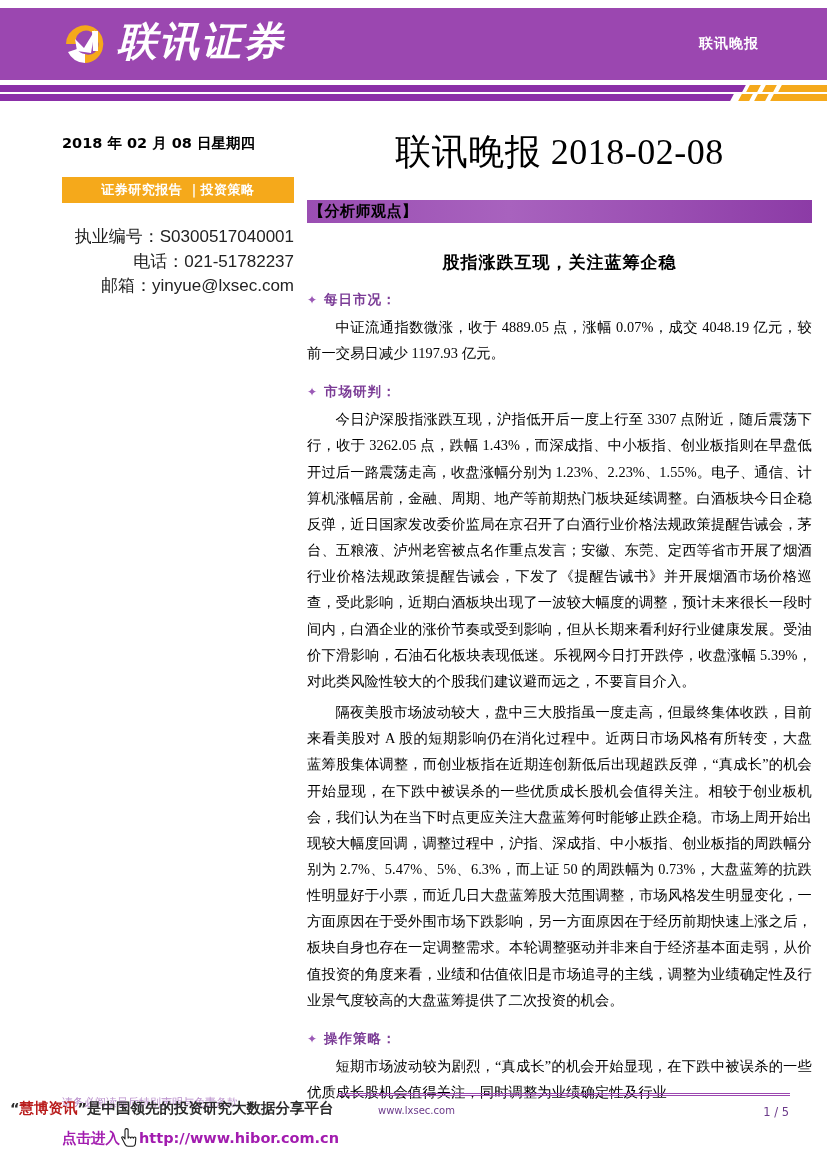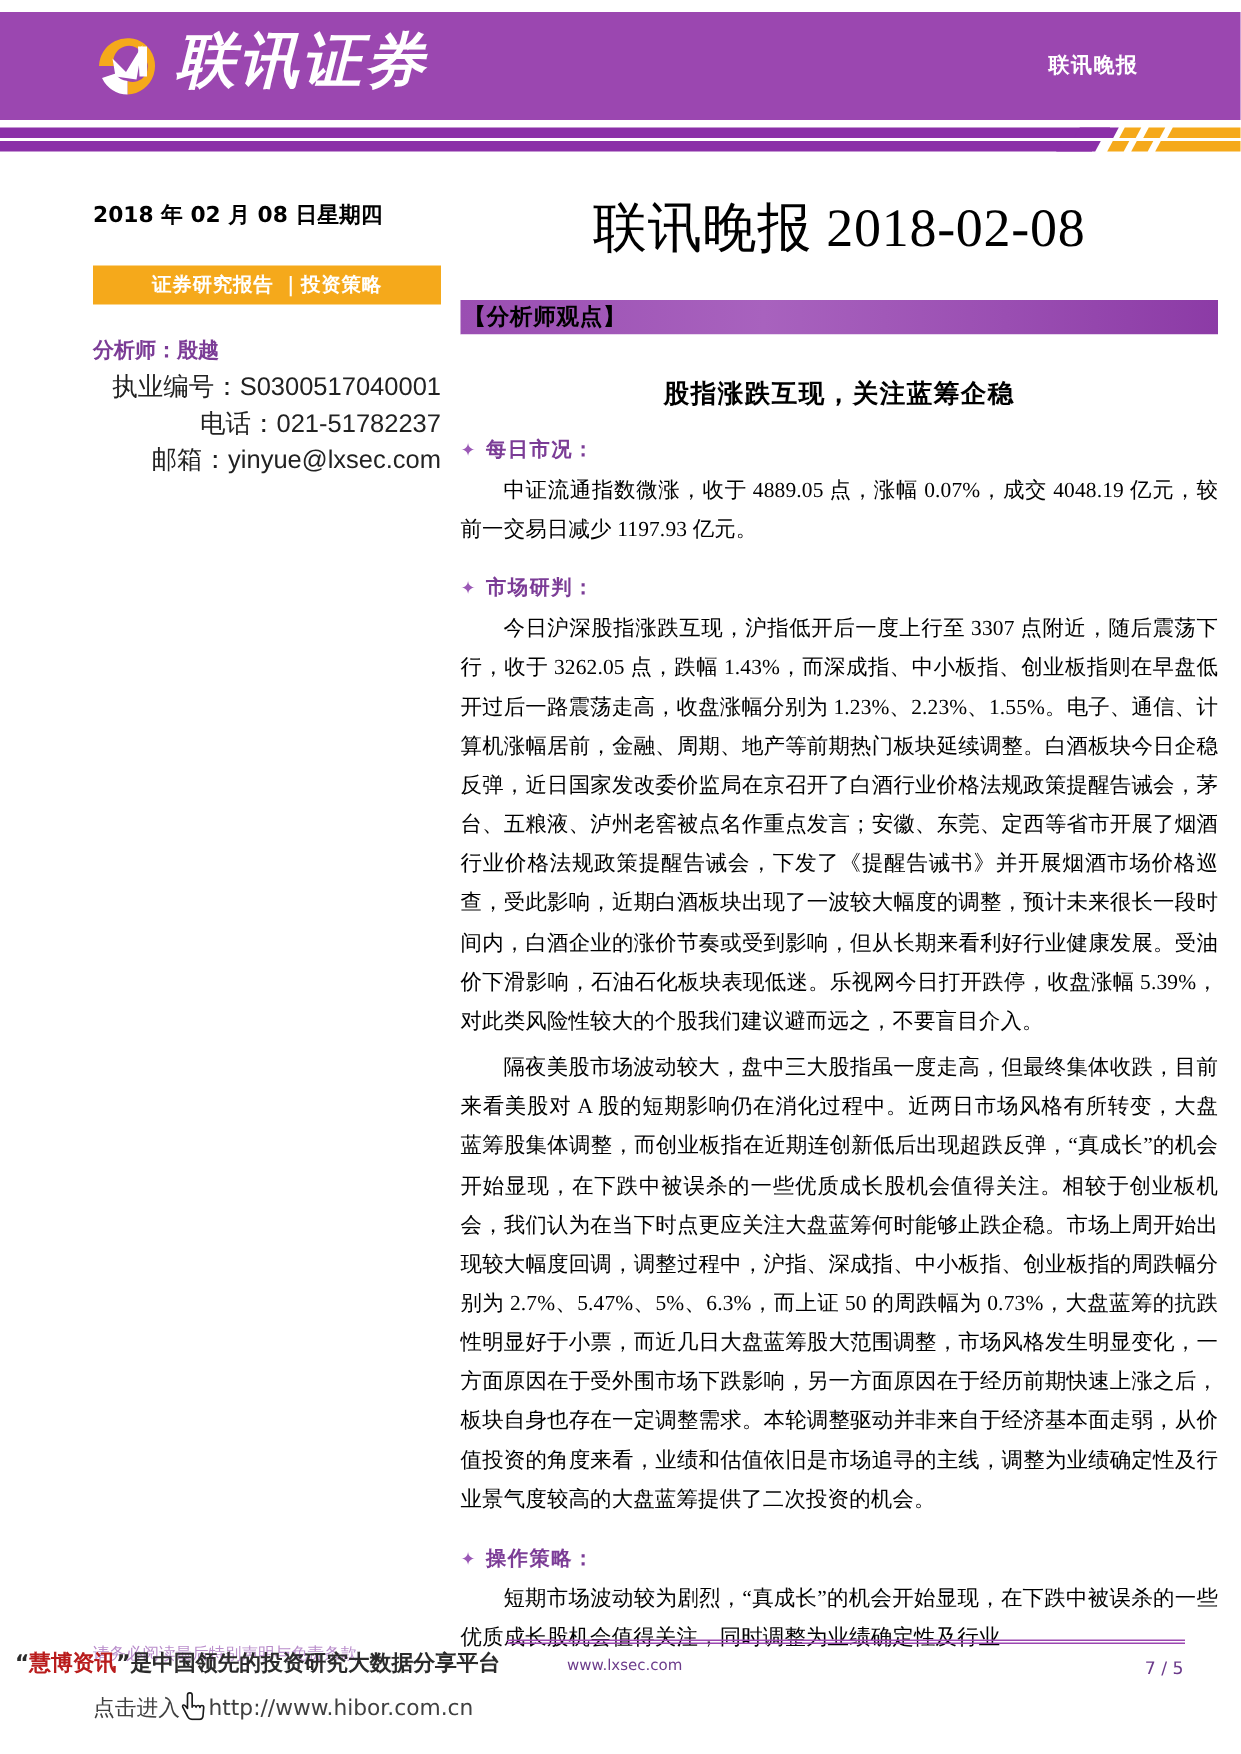--- a/index.html
+++ b/index.html
@@ -289,22 +289,22 @@
     color: #2B2B2B;
     white-space: nowrap;
   }
   .wm-brand { color: #b91c1c; }
   .wm-quote { color: #2B2B2B; }
   .wm-line2 {
     margin-top: 9px;
     margin-left: 52px;
     font-family: "DejaVu Sans", "Liberation Sans", sans-serif;
     font-size: 14.5px;
-    font-weight: normal;
-    color: #404040;
+    font-weight: bold;
+    color: #a21caf;
     white-space: nowrap;
     display: flex;
     align-items: center;
   }
   .cursor-glyph {
     display: inline-block;
     margin: 0 1px 0 1px;
     transform: translateY(1px);
   }
 </style>
@@ -341,21 +341,20 @@
 </div>
 
 <div class="page-body">
 
   <div class="left-col">
     <div class="report-date">2018 年 02 月 08 日星期四</div>
     <div class="tag-bar">
       <span class="tag-bar-label">证券研究报告 ｜投资策略</span>
     </div>
     <div class="analyst-block">
-      <div class="analyst-name">分析师：殷越</div>
       <div class="analyst-line">执业编号：S0300517040001</div>
       <div class="analyst-line">电话：021-51782237</div>
       <div class="analyst-line">邮箱：yinyue@lxsec.com</div>
     </div>
   </div>
 
   <div class="right-col">
     <div class="doc-title">联讯晚报 2018-02-08</div>
 
     <div class="section-bar">
@@ -382,21 +381,21 @@
       <span class="bullet-label">操作策略：</span>
     </div>
     <p class="para">短期市场波动较为剧烈，“真成长”的机会开始显现，在下跌中被误杀的一些优质成长股机会值得关注，同时调整为业绩确定性及行业</p>
   </div>
 </div>
 
 <div class="footer">
   <div class="footer-disclaimer">请务必阅读最后特别声明与免责条款</div>
   <div class="footer-rule"></div>
   <div class="footer-url">www.lxsec.com</div>
-  <div class="footer-page">7 / 5</div>
+  <div class="footer-page">1 / 5</div>
 
   <div class="watermark">
     <div class="wm-line1"><span class="wm-quote">“</span><span class="wm-brand">慧博资讯</span><span class="wm-quote">”</span><span>是中国领先的投资研究大数据分享平台</span></div>
     <div class="wm-line2">
         <span>点击进入</span>
         <span class="cursor-glyph">
       <svg width="17" height="19" viewBox="0 0 17 19">
         <path d="M4 2 L4 11 L2.5 9.2 Q1 8 0.6 9.6 L4.2 16.5 Q5 18.2 7 18.2 L12 18.2 Q14 18.2 14.3 16.2 L14.8 10.5 Q14.9 9 13.6 9 Q12.4 9 12.3 10.3 Q12.2 9 11 9 Q9.8 9 9.7 10.2 Q9.6 9 8.4 9 Q7.2 9 7.1 10.1 L7.1 2 Q7.1 0.6 5.6 0.6 Q4 0.6 4 2 Z" fill="#ffffff" stroke="#1a1a1a" stroke-width="1.1" stroke-linejoin="round"></path>
       </svg>
     </span>

